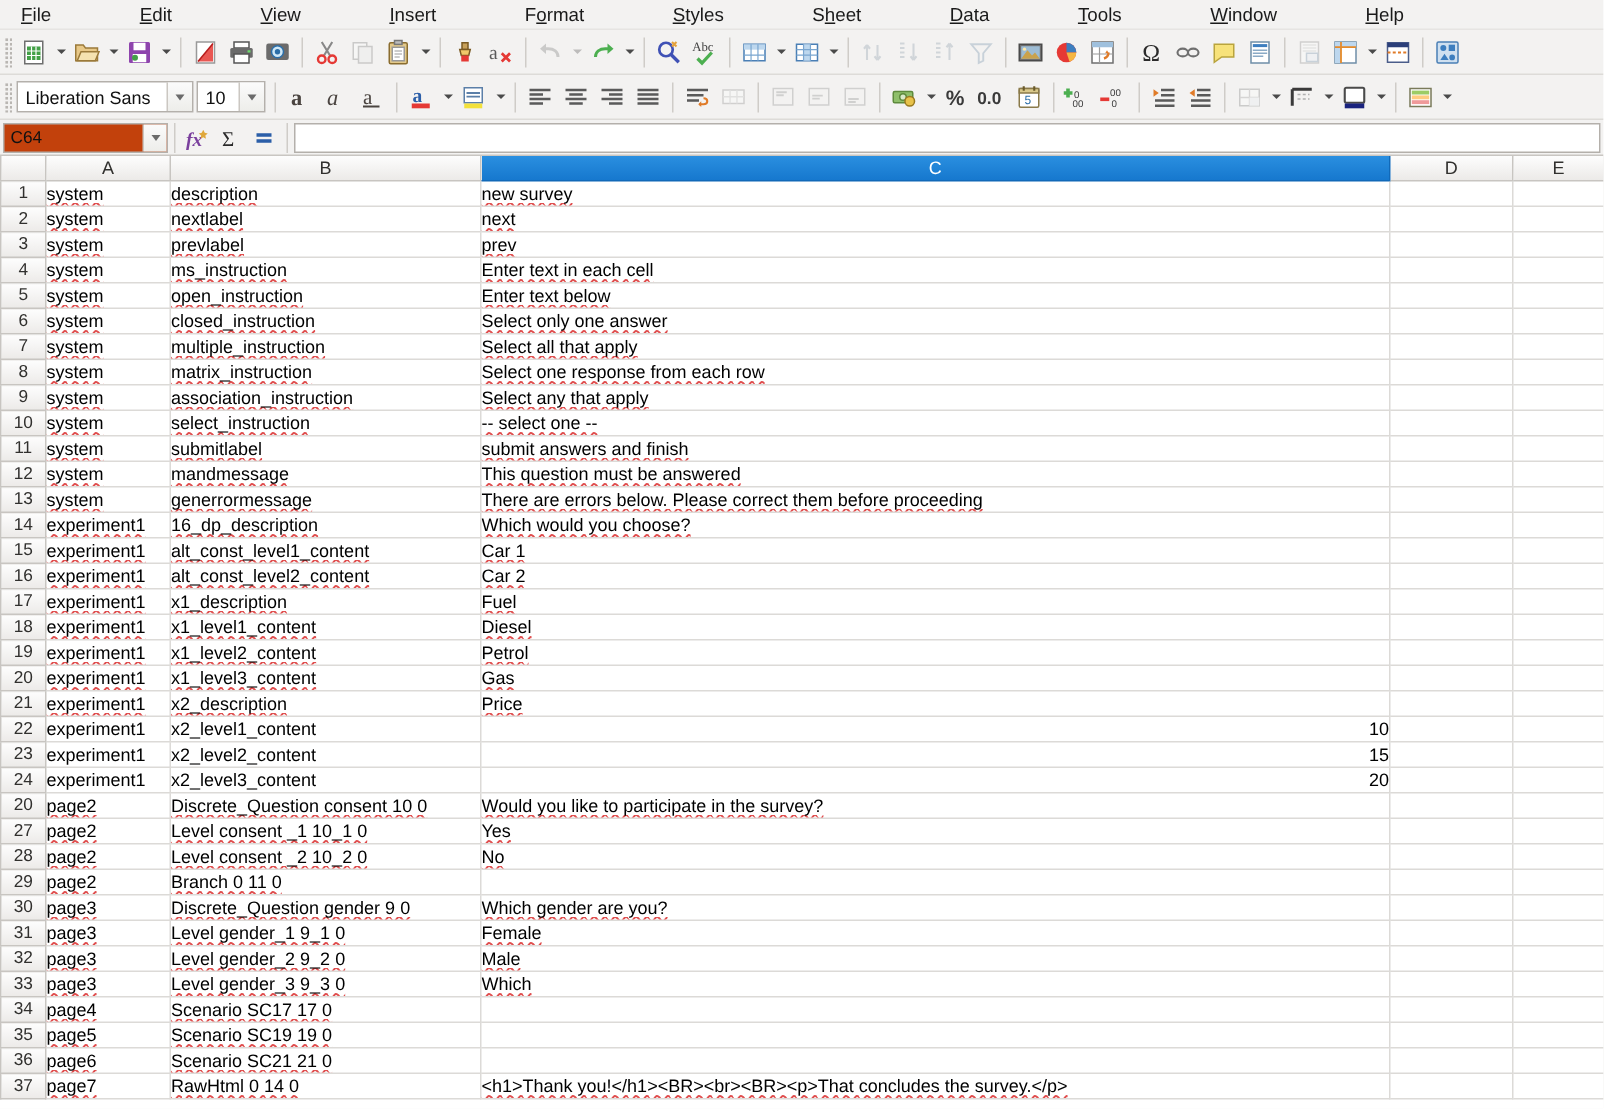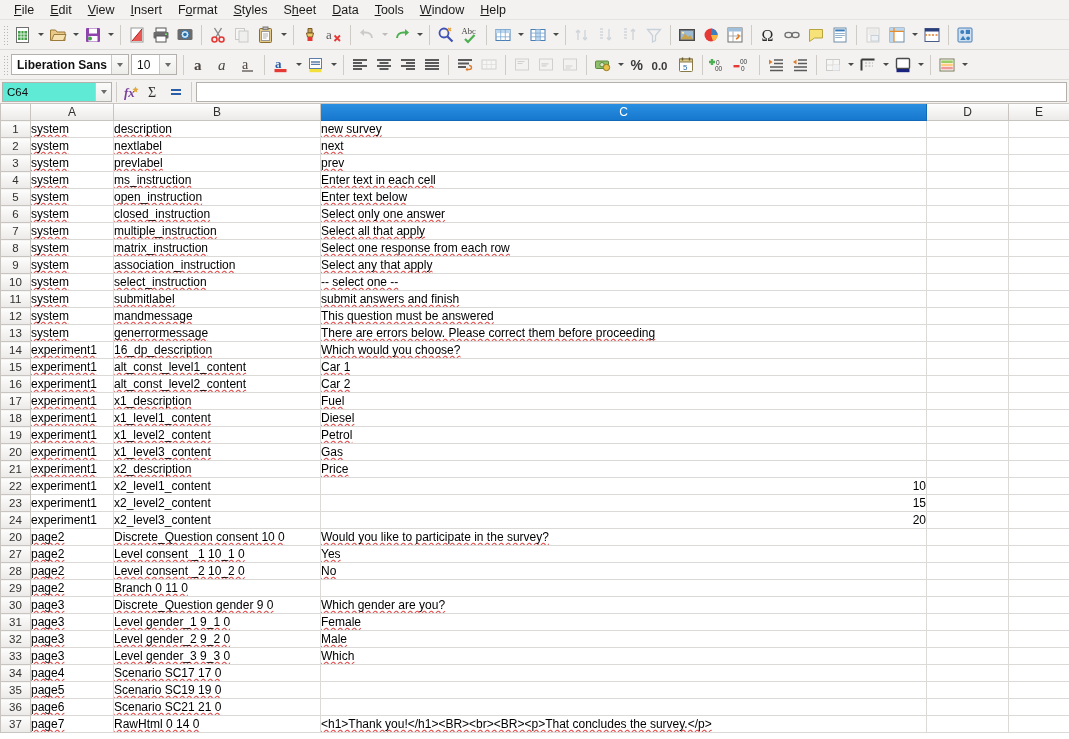--- a/index.html
+++ b/index.html
@@ -13,20 +13,21 @@
   #app { width: 1069px; height: 739px; position: relative; background: #f3f2f1; }
 
   
   .menubar {
     height: 20px;
     background: #f3f2f1;
     display: flex;
     align-items: center;
     padding-left: 6px;
     border-bottom: 1px solid #e6e4e2;
+    gap: 43px;
   }
   .menu-item {
     font-size: 12.5px;
     color: #1a1a1a;
     padding: 1px 8px;
     line-height: 16px;
     white-space: nowrap;
     cursor: default;
   }
   .menu-item .u { text-decoration: underline; }
@@ -84,32 +85,32 @@
     width: 17px; height: 19px; border-left: 1px solid #cbc7c2;
     background: linear-gradient(#fbfbfb,#ededea);
     display: flex; align-items: center; justify-content: center;
   }
   .combo .drop::after {
     content: ""; width: 0; height: 0;
     border-left: 3.5px solid transparent;
     border-right: 3.5px solid transparent;
     border-top: 4px solid #6b6b6b;
   }
-  .font-combo { width: 118px; font-weight: bold; }
+  .font-combo { width: 118px; }
   .size-combo { width: 46px; }
 
   
   .formulabar {
     height: 24px; background: #f3f2f1;
     display: flex; align-items: center;
     padding-left: 2px;
     border-bottom: 1px solid #c9c6c2;
   }
   .namebox {
-    width: 110px; height: 20px; background: #5eead4;
+    width: 110px; height: 20px; background: #c2410c;
     border: 1px solid #b4b0ab;
     display: flex; align-items: center;
     font-size: 11.5px; color: #111;
     flex: 0 0 auto;
   }
   .namebox .val { padding-left: 4px; flex: 1; }
   .namebox .drop {
     width: 16px; height: 18px; border-left: 1px solid #cbc7c2;
     background: linear-gradient(#fbfbfb,#ededea);
     display: flex; align-items: center; justify-content: center;

